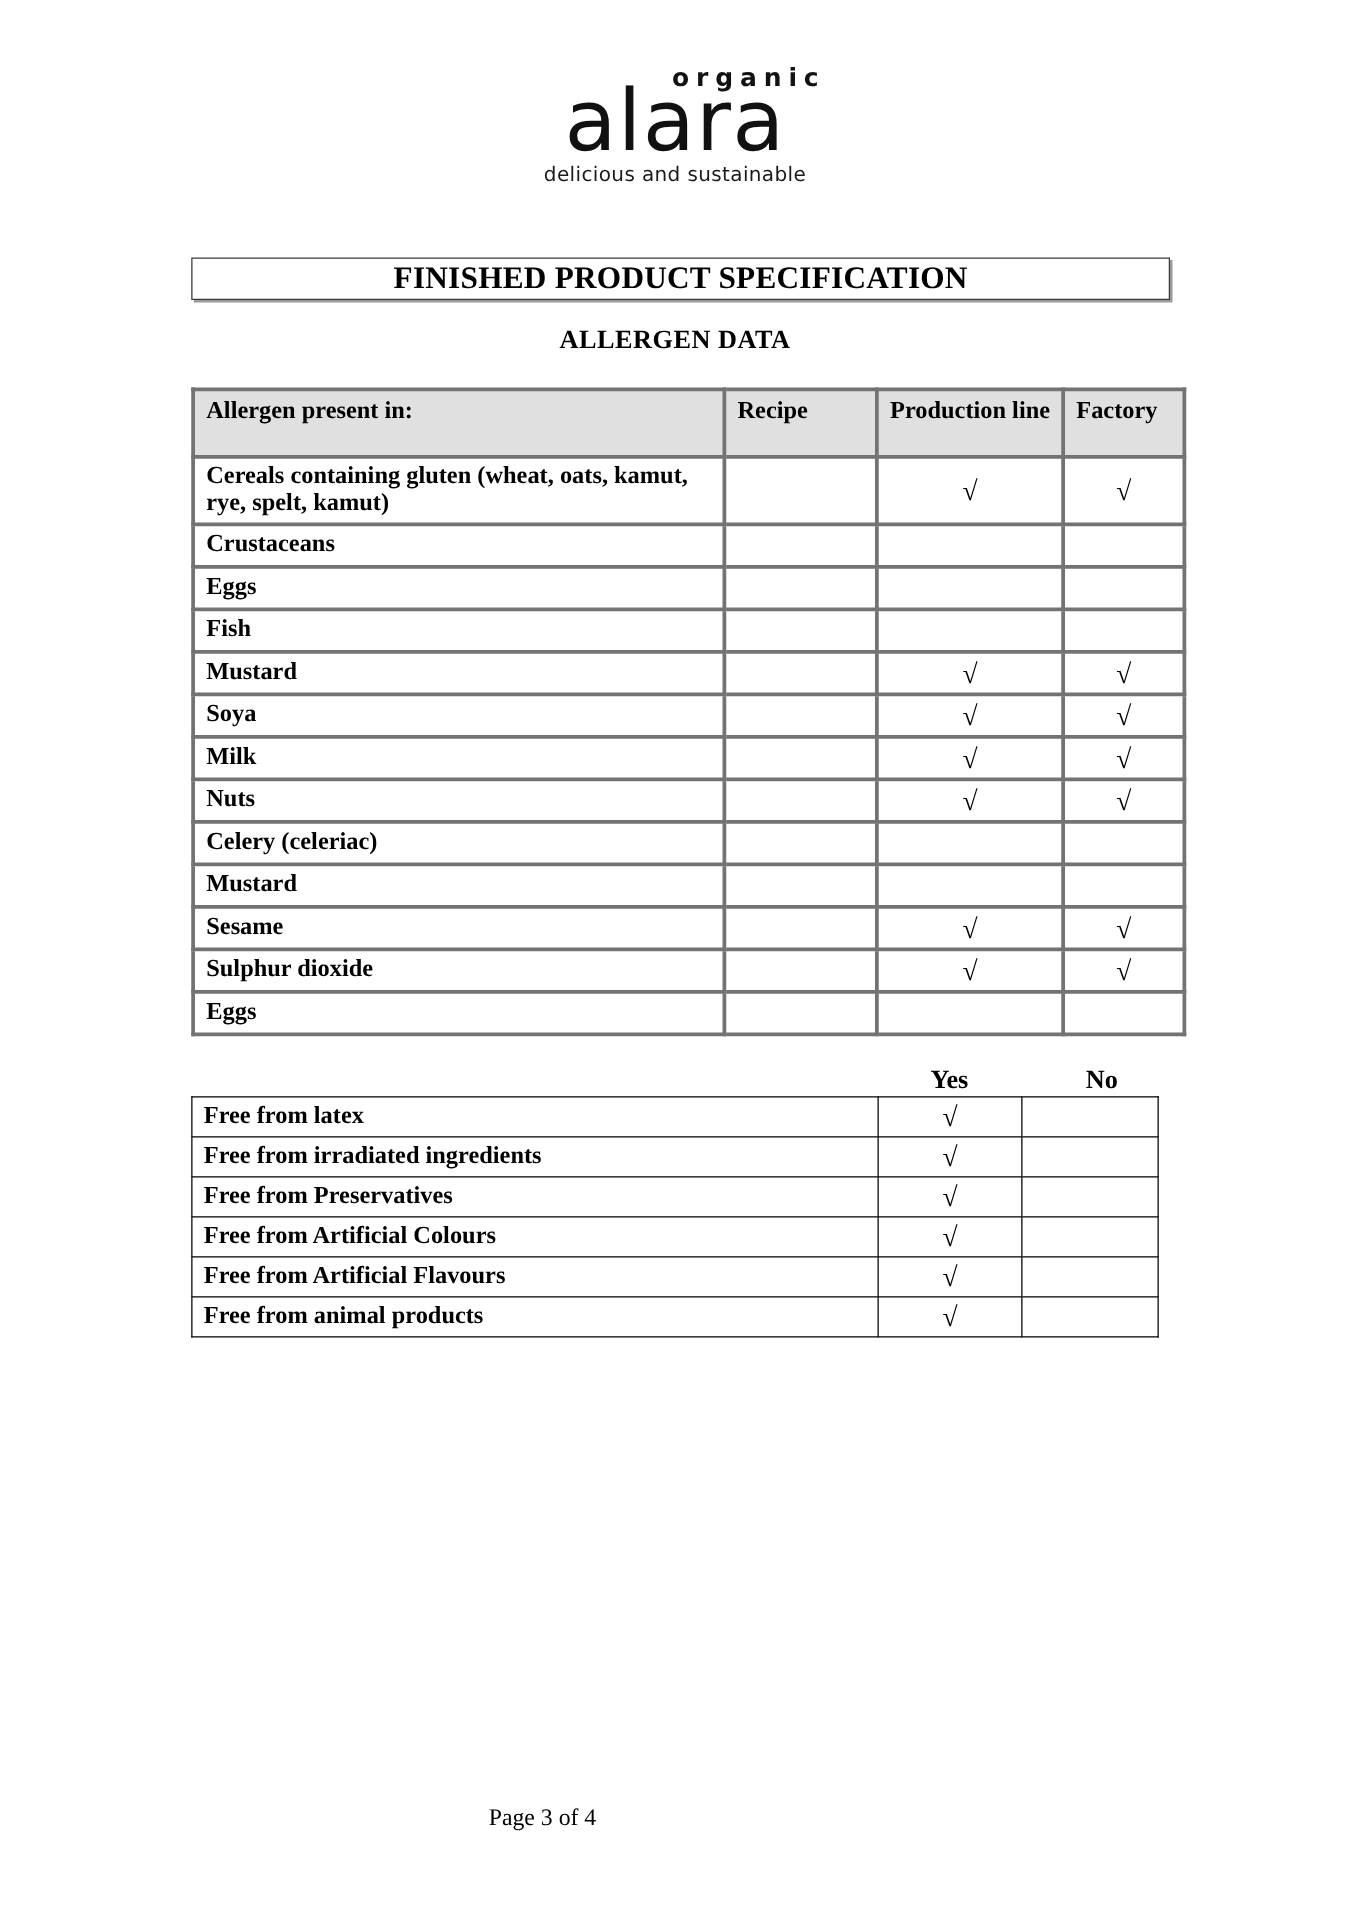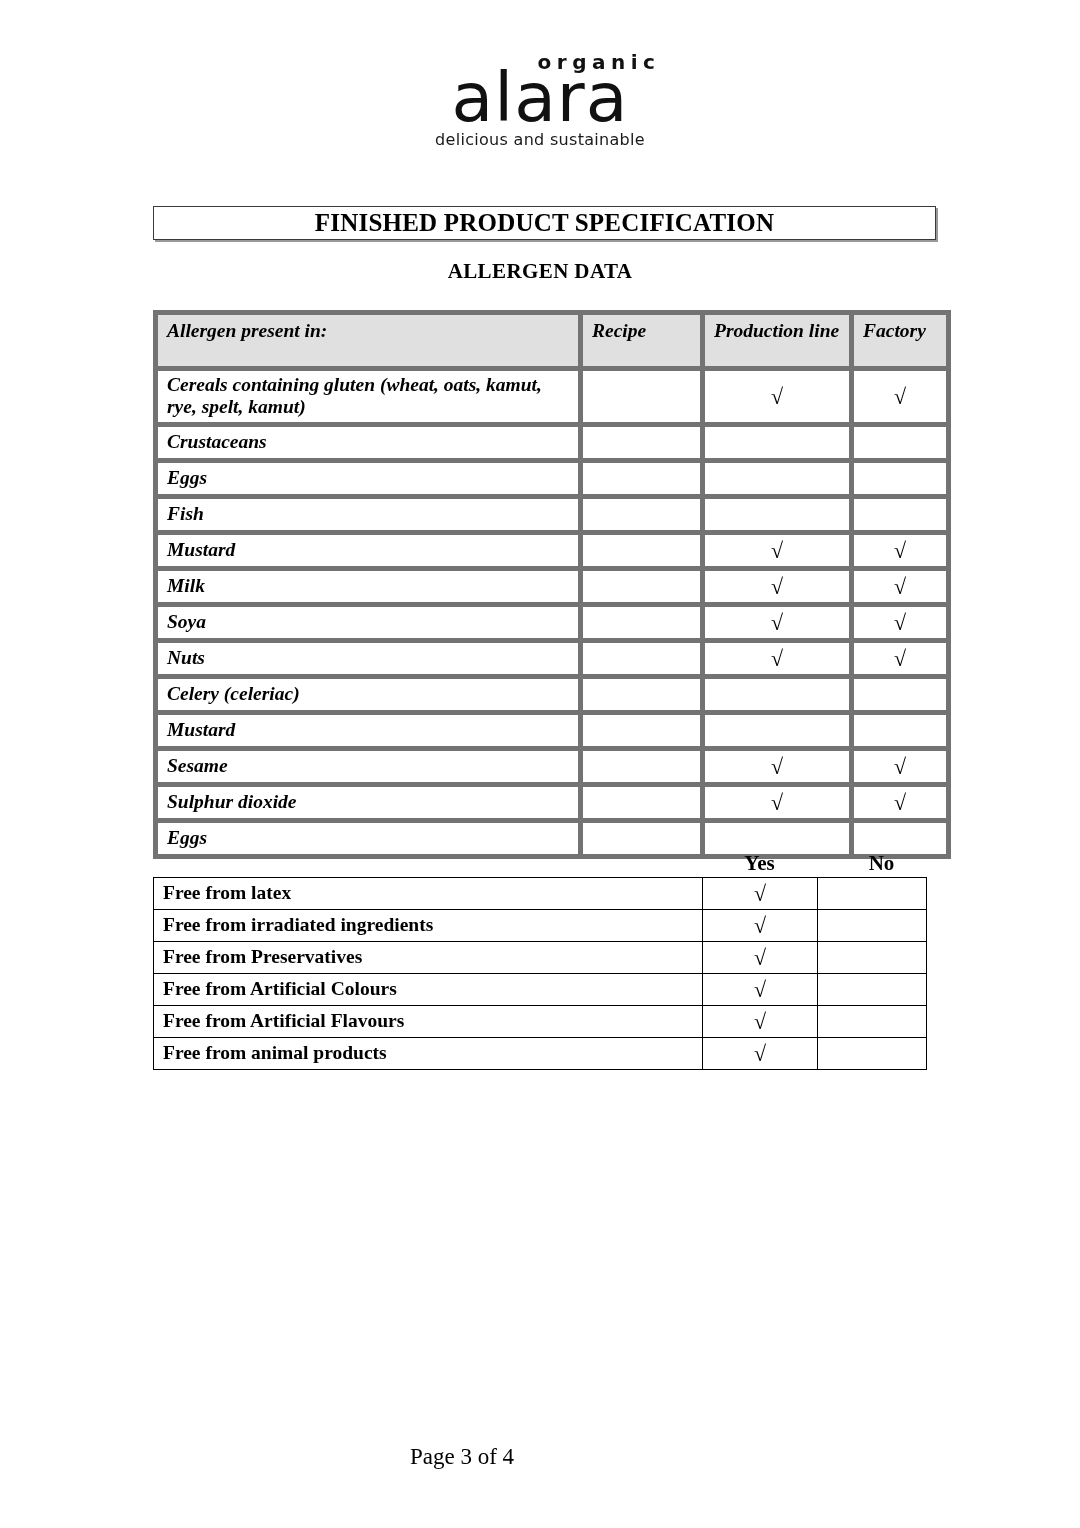--- a/index.html
+++ b/index.html
@@ -108,24 +108,23 @@
     top: 310px;
     width: 793px;
   }
   .allergen-table col.c-name  { width: 425px; }
   .allergen-table col.c-rec   { width: 122px; }
   .allergen-table col.c-prod  { width: 149px; }
   .allergen-table col.c-fact  { width: 97px;  }
 
   .allergen-table th,
   .allergen-table td {
-    border: 5px solid #737373;
+    border: 3px solid #737373;
     padding: 0;
     vertical-align: middle;
-    font-style: italic;
   }
   .allergen-table thead th {
     background: #e0e0e0;
     font-size: 19.5px;
     font-weight: bold;
     text-align: left;
     padding: 5px 8px 6px 9px;
     height: 40px;
     vertical-align: top;
     line-height: 1.12;
@@ -216,22 +215,21 @@
   .footer-date   { left: 300px; }
   .footer-by     { left: 542px; }
 
   .page-number {
     position: absolute;
     left: 0;
     top: 1444px;
     width: 868px;
     text-align: center;
     font-family: "Liberation Serif", serif;
-    font-size: 23px;
-    margin-left: 28px;
+    font-size: 19px;
   }
 </style>
 </head>
 <body>
 
 <div class="page">
 
   <div class="logo-block">
     <div class="logo-organic">organic</div>
     <div class="logo-alara">alara</div>
@@ -283,27 +281,27 @@
         <td class="mark"></td>
         <td class="mark"></td>
       </tr>
       <tr>
         <td class="name">Mustard</td>
         <td class="mark"></td>
         <td class="mark">√</td>
         <td class="mark">√</td>
       </tr>
       <tr>
+        <td class="name">Soya</td>
+        <td class="mark"></td>
+        <td class="mark">√</td>
+        <td class="mark">√</td>
+      </tr>
+      <tr>
         <td class="name">Milk</td>
-        <td class="mark"></td>
-        <td class="mark">√</td>
-        <td class="mark">√</td>
-      </tr>
-      <tr>
-        <td class="name">Soya</td>
         <td class="mark"></td>
         <td class="mark">√</td>
         <td class="mark">√</td>
       </tr>
       <tr>
         <td class="name">Nuts</td>
         <td class="mark"></td>
         <td class="mark">√</td>
         <td class="mark">√</td>
       </tr>

